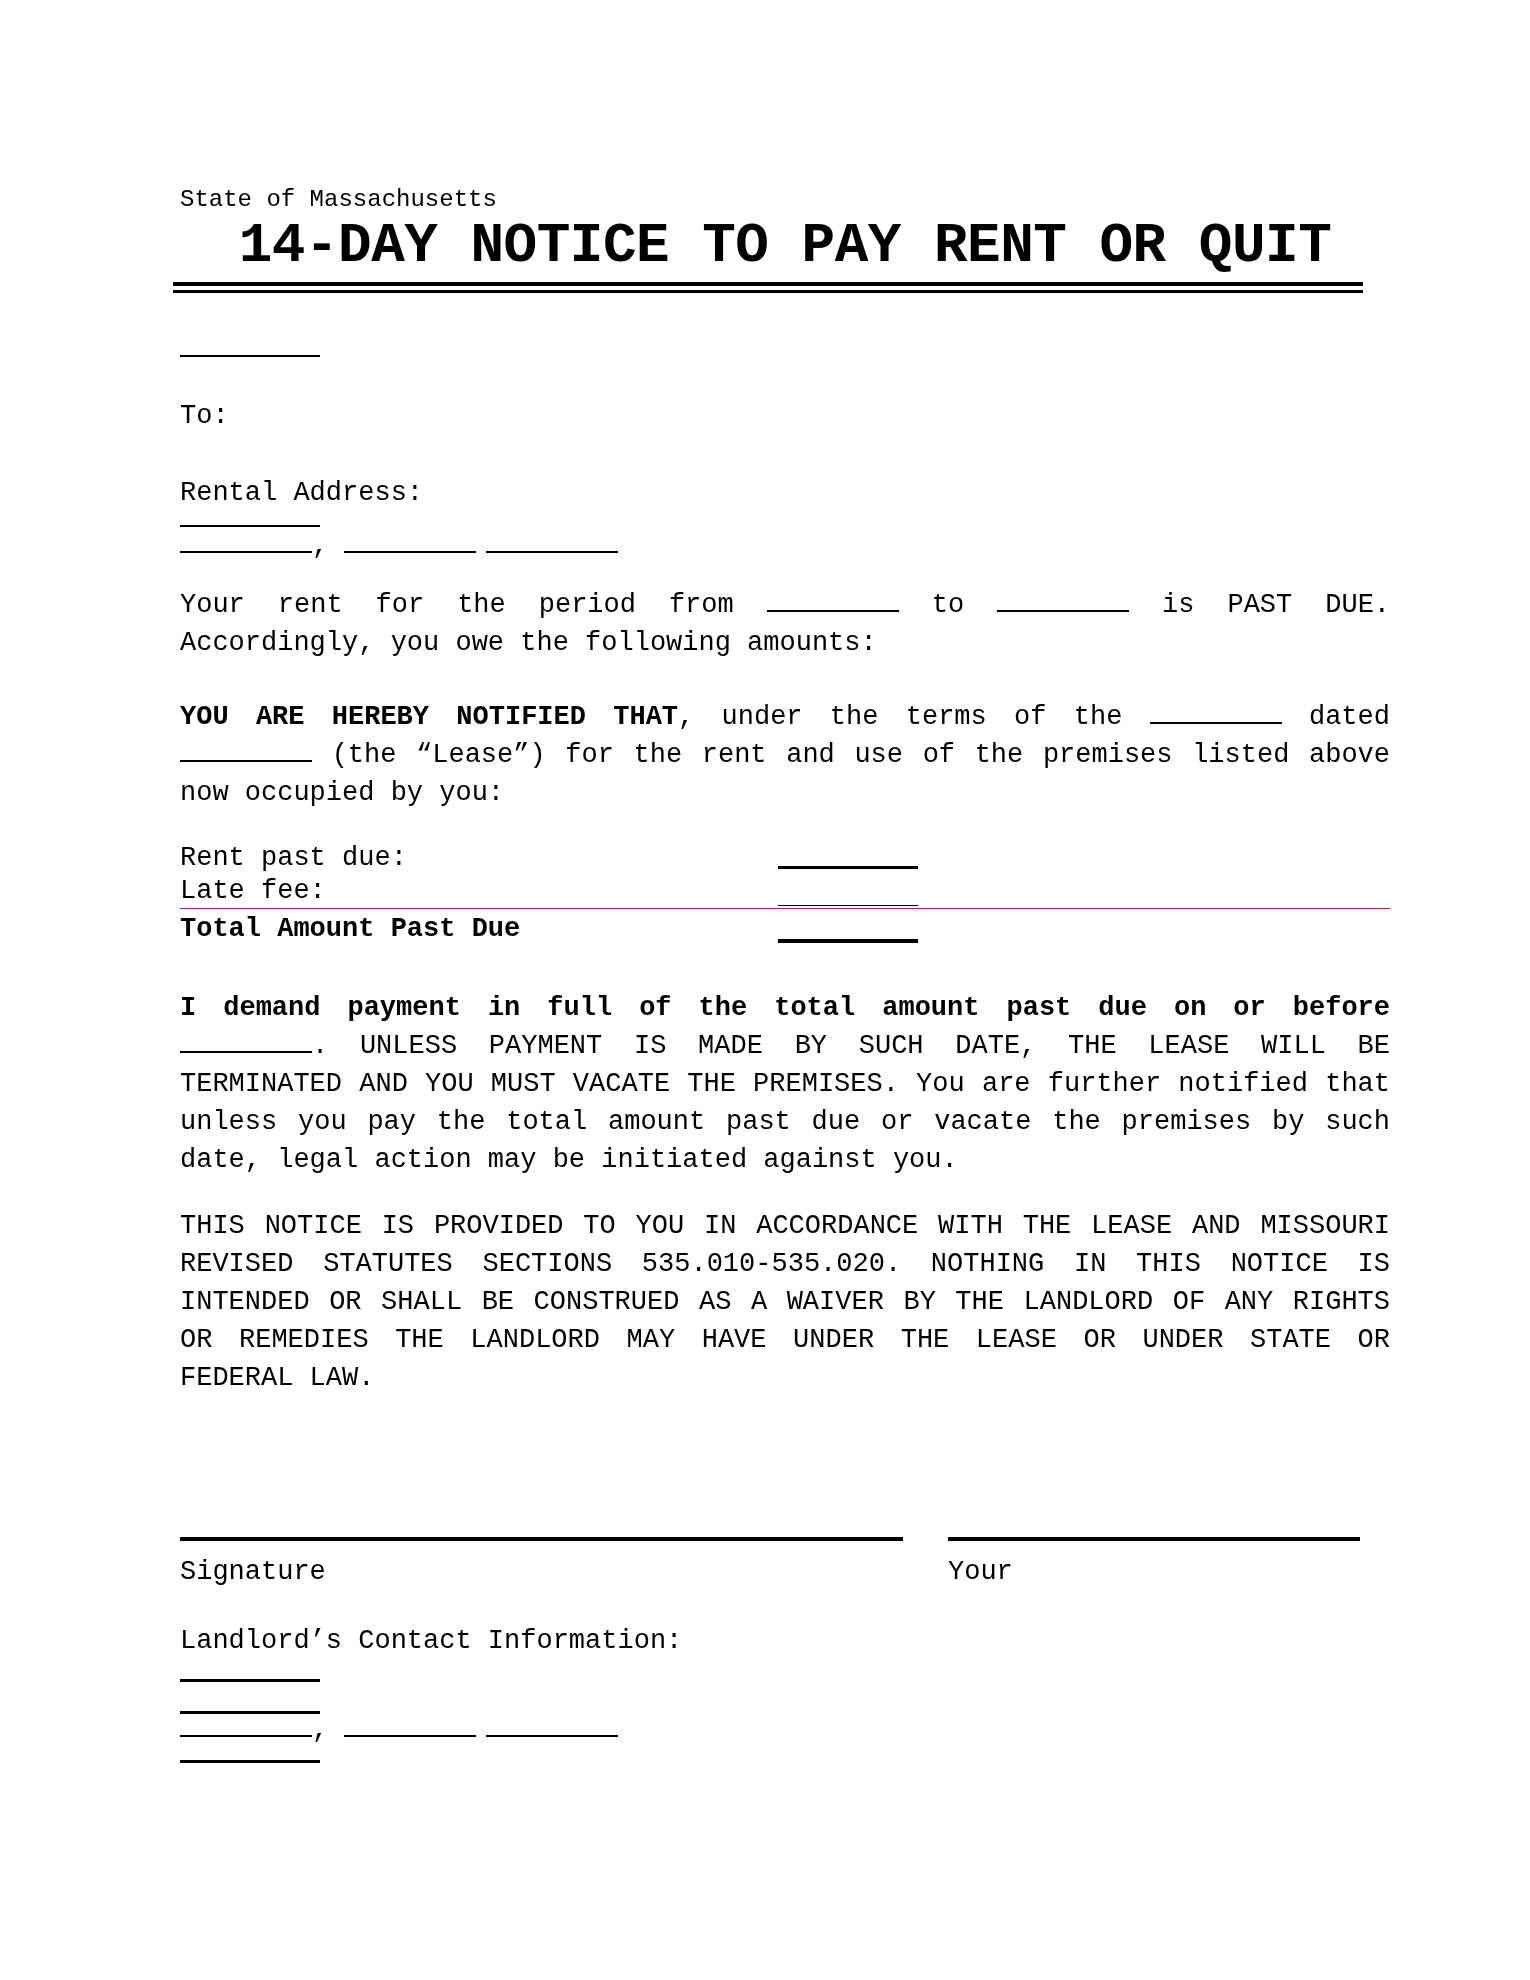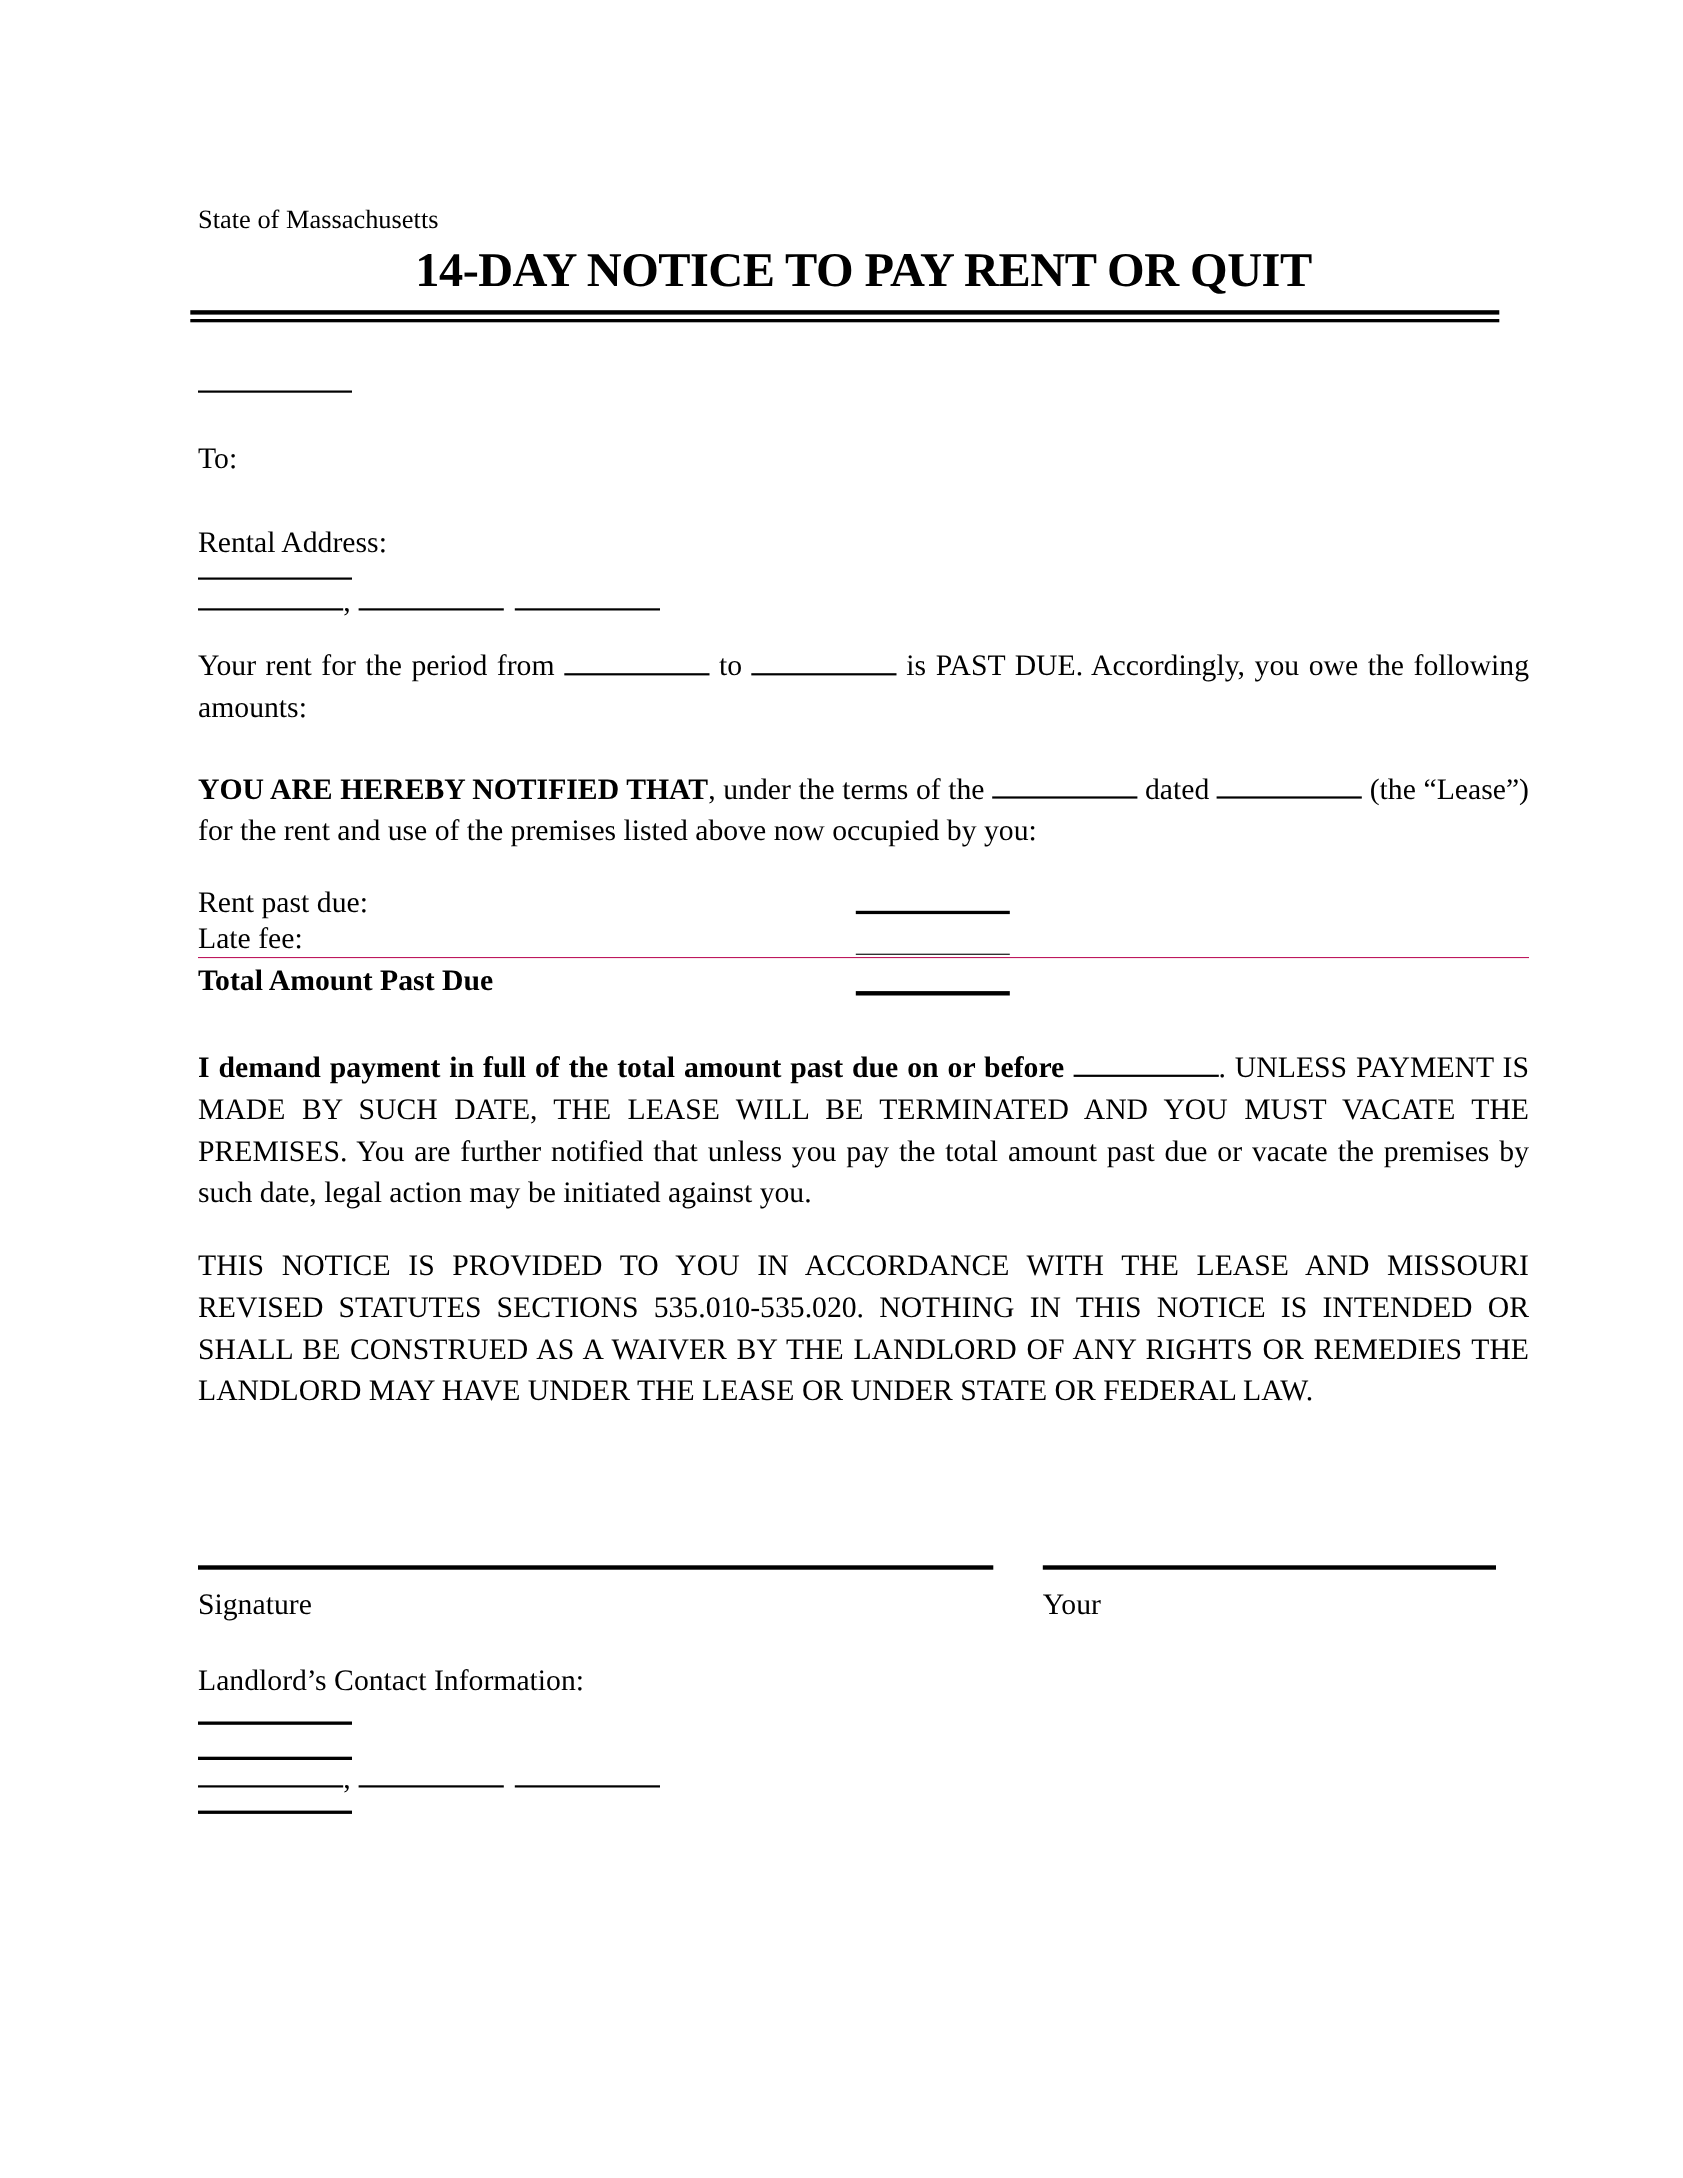--- a/index.html
+++ b/index.html
@@ -1,31 +1,31 @@
 <!DOCTYPE html>
 <html><head>
 <meta charset="utf-8">
 <style>
   * { margin:0; padding:0; box-sizing:border-box; }
   html,body { background:#ffffff; }
   .page {
     position:relative;
     width:1530px; height:1980px;
     background:#ffffff; color:#000000;
-    font-family:Liberation Serif, serif;
+    font-family:Liberation Mono, monospace;
     font-size:27px;
     overflow:hidden;
   }
   .content { position:absolute; left:180px; top:0; width:1210px; }
 
   .state-label { margin-top:186px; font-size:24px; line-height:28px; }
 
   .doc-title {
     margin-top:8px; text-align:center;
-    font-weight:bold; font-size:44px; line-height:48px;
+    font-weight:bold; font-size:56px; line-height:48px;
     letter-spacing:-0.5px;
   }
   .title-rule { margin-top:12px; margin-left:-7px; width:calc(100% - 20px); }
   .title-rule .rule-a { height:4px; background:#000; }
   .title-rule .rule-b { height:3px; background:#000; margin-top:4px; }
 
   .blank { border-bottom:2px solid #000; height:0; }
   .blank.thick { border-bottom-width:3px; }
   .w140 { width:140px; }
 

